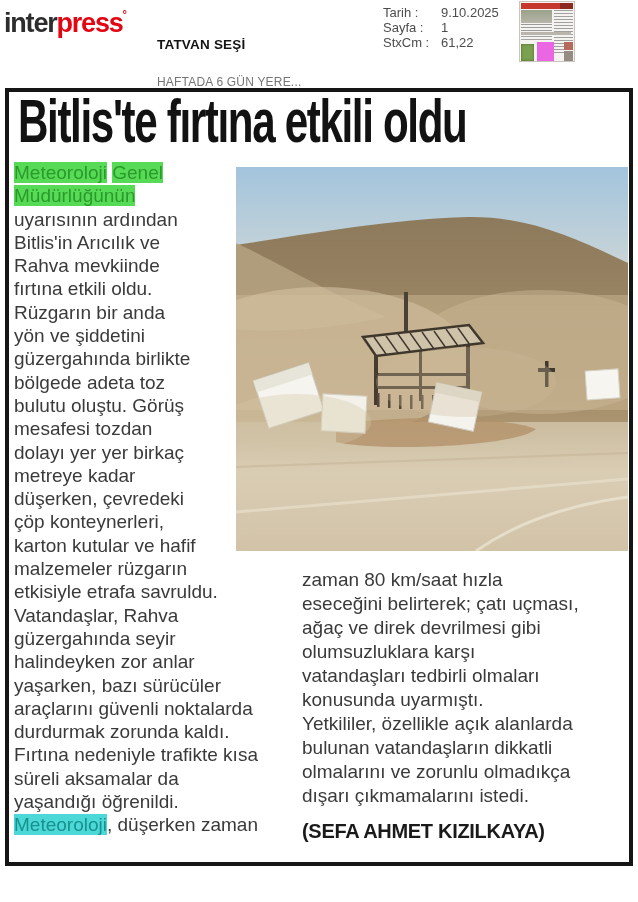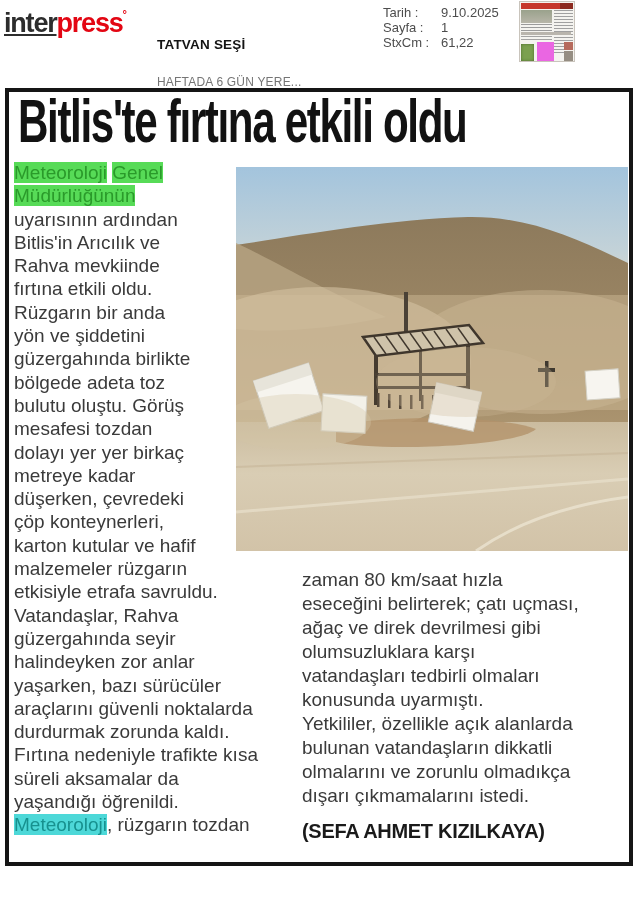--- a/index.html
+++ b/index.html
@@ -2,21 +2,21 @@
 <html><head>
 <meta charset="utf-8">
 <style>
   html,body{margin:0;padding:0;background:#ffffff;}
   *{box-sizing:border-box;}
   body{font-family:"Liberation Sans", sans-serif;}
   .page{position:relative;width:638px;height:902px;background:#ffffff;overflow:hidden;}
 
   
   .logo{position:absolute;left:4px;top:8px;font-size:27px;font-weight:bold;letter-spacing:-1.2px;white-space:nowrap;}
-  .logo .b1{color:#2d2d2d;text-decoration:underline;}
+  .logo .b1{color:#2d2d2d;}
   .logo .b2{color:#e30613;}
   .logo .mark{color:#e30613;font-size:11px;vertical-align:14px;letter-spacing:0;}
   .pub{position:absolute;left:157px;top:4px;line-height:13.5px;}
   .pub .name{font-size:13.5px;font-weight:bold;color:#141414;letter-spacing:.2px;margin-top:34px;}
   .pub .sub{font-size:12px;color:#757575;letter-spacing:.2px;margin-top:24px;}
   .meta{position:absolute;left:383px;top:5px;font-size:13px;color:#4d4d4d;line-height:15px;}
   .meta .row span{display:inline-block;}
   .meta .lbl{width:56px;}
   .meta .val{padding-left:2px;}
 
@@ -109,21 +109,21 @@
       <div class="tl"><span>etkisiyle etrafa savruldu.</span></div>
       <div class="tl"><span>Vatandaşlar, Rahva</span></div>
       <div class="tl"><span>güzergahında seyir</span></div>
       <div class="tl"><span>halindeyken zor anlar</span></div>
       <div class="tl"><span>yaşarken, bazı sürücüler</span></div>
       <div class="tl"><span>araçlarını güvenli noktalarda</span></div>
       <div class="tl"><span>durdurmak zorunda kaldı.</span></div>
       <div class="tl"><span>Fırtına nedeniyle trafikte kısa</span></div>
       <div class="tl"><span>süreli aksamalar da</span></div>
       <div class="tl"><span>yaşandığı öğrenildi.</span></div>
-      <div class="tl"><span class="hl-cyan">Meteoroloji</span><span>, rüzgarın tozdan</span></div>
+      <div class="tl"><span class="hl-cyan">Meteoroloji</span><span>, düşerken zaman</span></div>
     </div>
 
   <div class="photo">
     <svg width="392" height="384" viewBox="0 0 392 384">
       <defs>
         <linearGradient id="sky" x1="0" y1="0" x2="0" y2="1">
           <stop offset="0" stop-color="#a3c4dd"></stop>
             <stop offset="0.7" stop-color="#c3d2d8"></stop>
             <stop offset="1" stop-color="#d8d8cd"></stop>
         </linearGradient>

